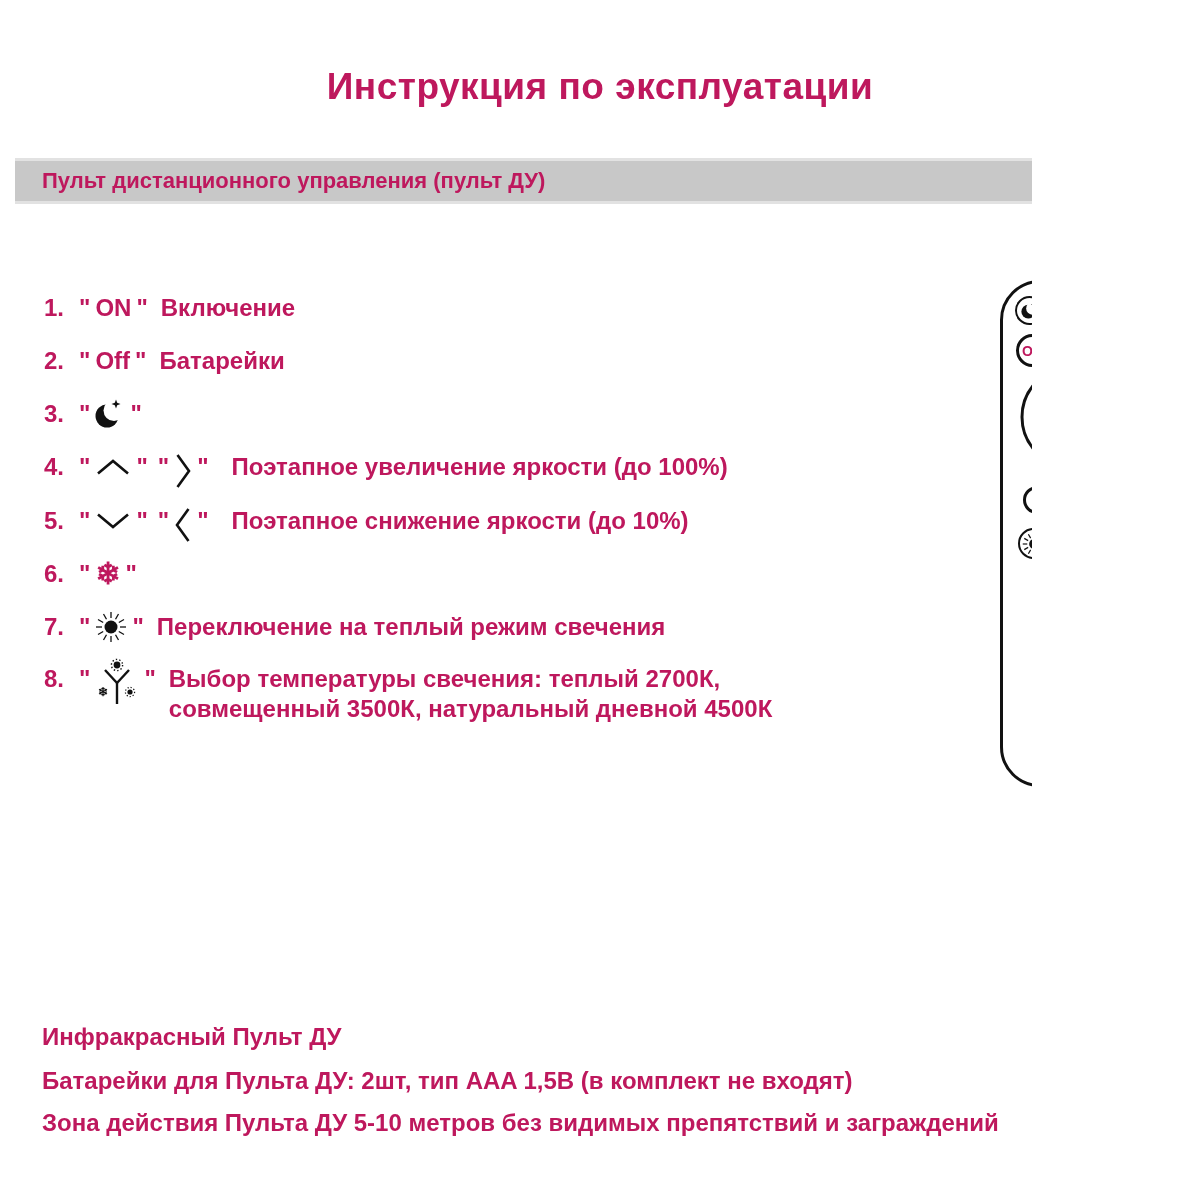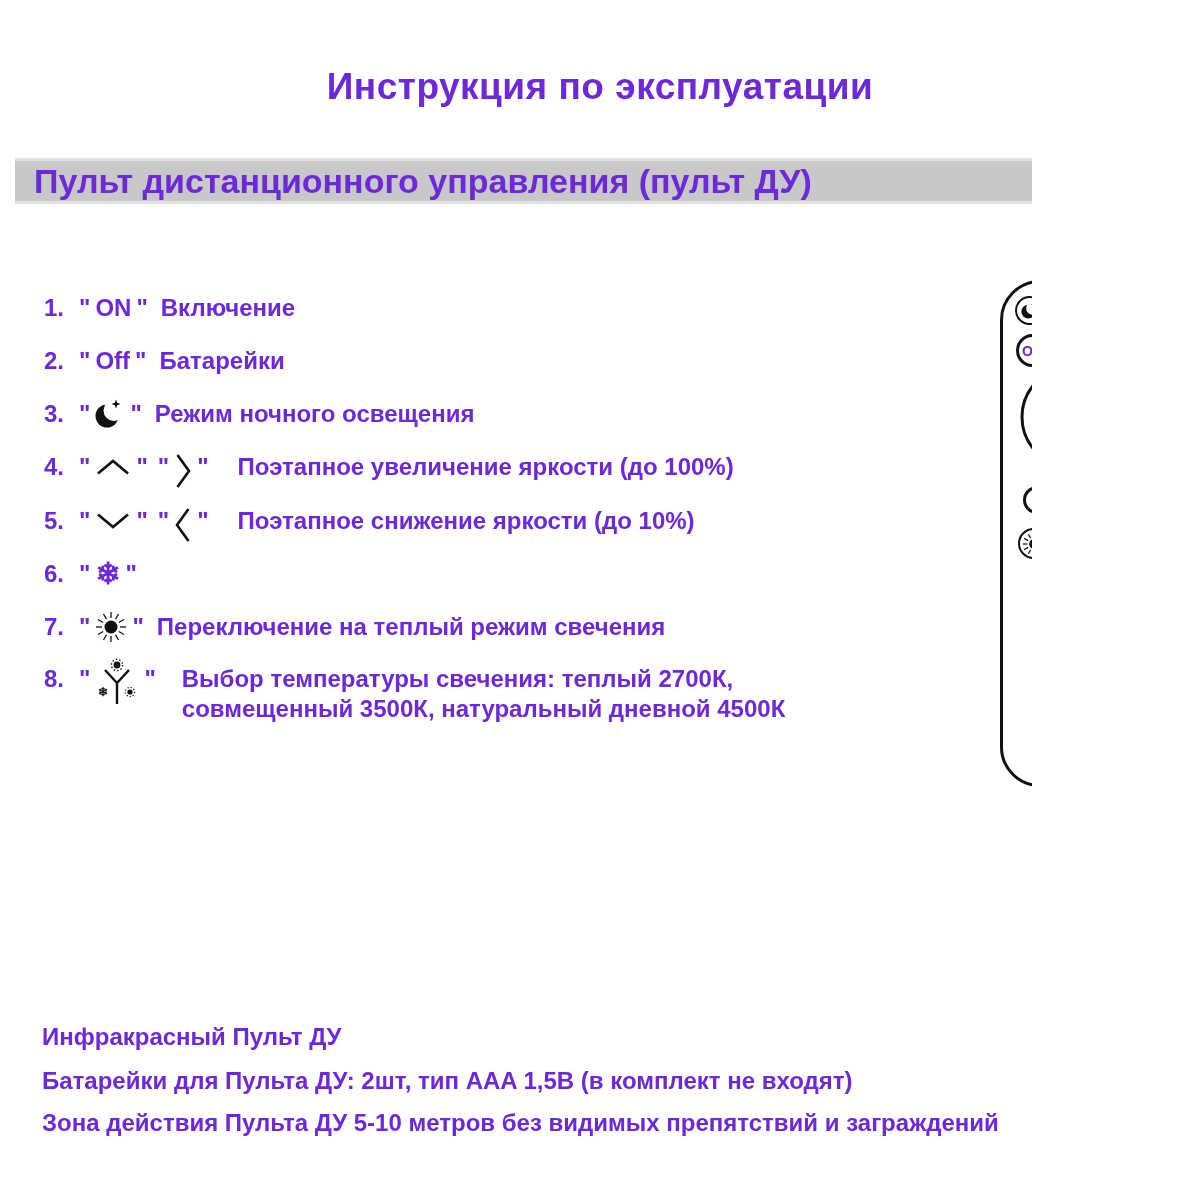--- a/index.html
+++ b/index.html
@@ -1,39 +1,39 @@
 <!DOCTYPE html>
 <html><head>
 <meta charset="utf-8">
 <style>
   html,body{margin:0;padding:0;background:#fff;}
   .page{position:relative;width:1032px;height:1200px;background:#fff;overflow:hidden;
-        font-family:"Liberation Sans",sans-serif;color:#6d28d9;font-weight:700;}
+        font-family:"Liberation Sans",sans-serif;color:#be185d;font-weight:700;}
   .title{position:absolute;left:0;top:66px;width:1200px;margin:0;text-align:center;
          font-size:37px;font-weight:700;letter-spacing:.5px;}
   .bar{position:absolute;left:15px;width:1185px;background:#c8c8c8;
        border-top:3px solid #e2e2e2;border-bottom:3px solid #e2e2e2;
        display:flex;align-items:center;box-sizing:border-box;}
-  .bar-label{font-size:34px;font-weight:700;padding-left:19px;}
+  .bar-label{font-size:22px;font-weight:700;padding-left:27px;}
   .bar1{top:158px;height:46px;}
   .bar2{top:940px;height:48px;}
 
   .list{position:absolute;left:44px;top:0;width:920px;}
   .row{position:absolute;left:0;height:34px;display:flex;align-items:center;font-size:24px;}
   .num{width:30px;}
   .q{margin:0 5px;font-size:24px;}
   .sym{font-size:24px;}
   .label{margin-left:8px;white-space:nowrap;}
-  .gap-label{margin-left:24px;}
+  .gap-label{margin-left:18px;}
   .icn{display:block;}
   .snowglyph{font-size:30px;line-height:1;}
   .row8{align-items:flex-start;height:auto;}
   .row8 .num,.row8 .q{line-height:30px;}
   .two-line{margin-left:8px;line-height:30px;}
-  .two-line span{display:block;white-space:nowrap;margin-left:13px;}
+  .two-line span{display:block;white-space:nowrap;}
 
   .remote{position:absolute;left:1000px;top:280px;width:142px;height:507px;
           border:3px solid #111;border-radius:40px;box-sizing:border-box;background:#fff;}
   .rbtn{position:absolute;border:3px solid #111;border-radius:50%;box-sizing:border-box;
         display:flex;align-items:center;justify-content:center;background:#fff;}
   .rbtn-moon{left:12px;top:13px;width:29px;height:29px;border-width:2.5px;}
   .rbtn-on {left:13px;top:51px;width:33px;height:33px;font-size:14px;}
   .rbtn-off{left:90px;top:51px;width:33px;height:33px;font-size:14px;}
   .nav-svg{position:absolute;left:14px;top:79px;}
   .pill{position:absolute;left:20px;top:203px;width:98px;height:28px;border:3px solid #111;
@@ -77,21 +77,20 @@
 
     <div class="row" style="top:397px">
       <span class="num">3.</span>
       <span class="q">"</span>
       <svg class="icn" width="30" height="32" viewBox="0 0 30 32">
         <circle cx="12" cy="18" r="11.5" fill="#111"></circle>
         <circle cx="19" cy="12.5" r="10.5" fill="#fff"></circle>
         <path d="M21 1.5 l1.2 3.3 3.3 1.2 -3.3 1.2 -1.2 3.3 -1.2 -3.3 -3.3 -1.2 3.3 -1.2 z" fill="#111"></path>
       </svg>
       <span class="q">"</span>
-      <span class="label">Режим ночного освещения</span>
     </div>
 
     <div class="row" style="top:450px">
       <span class="num">4.</span>
       <span class="q">"</span>
       <svg class="icn" width="36" height="18" viewBox="0 0 36 18">
         <polyline points="3,15.5 18,3 33,15.5" fill="none" stroke="#111" stroke-width="2.6"></polyline>
       </svg>
       <span class="q">"</span>
       <span class="q">"</span>

